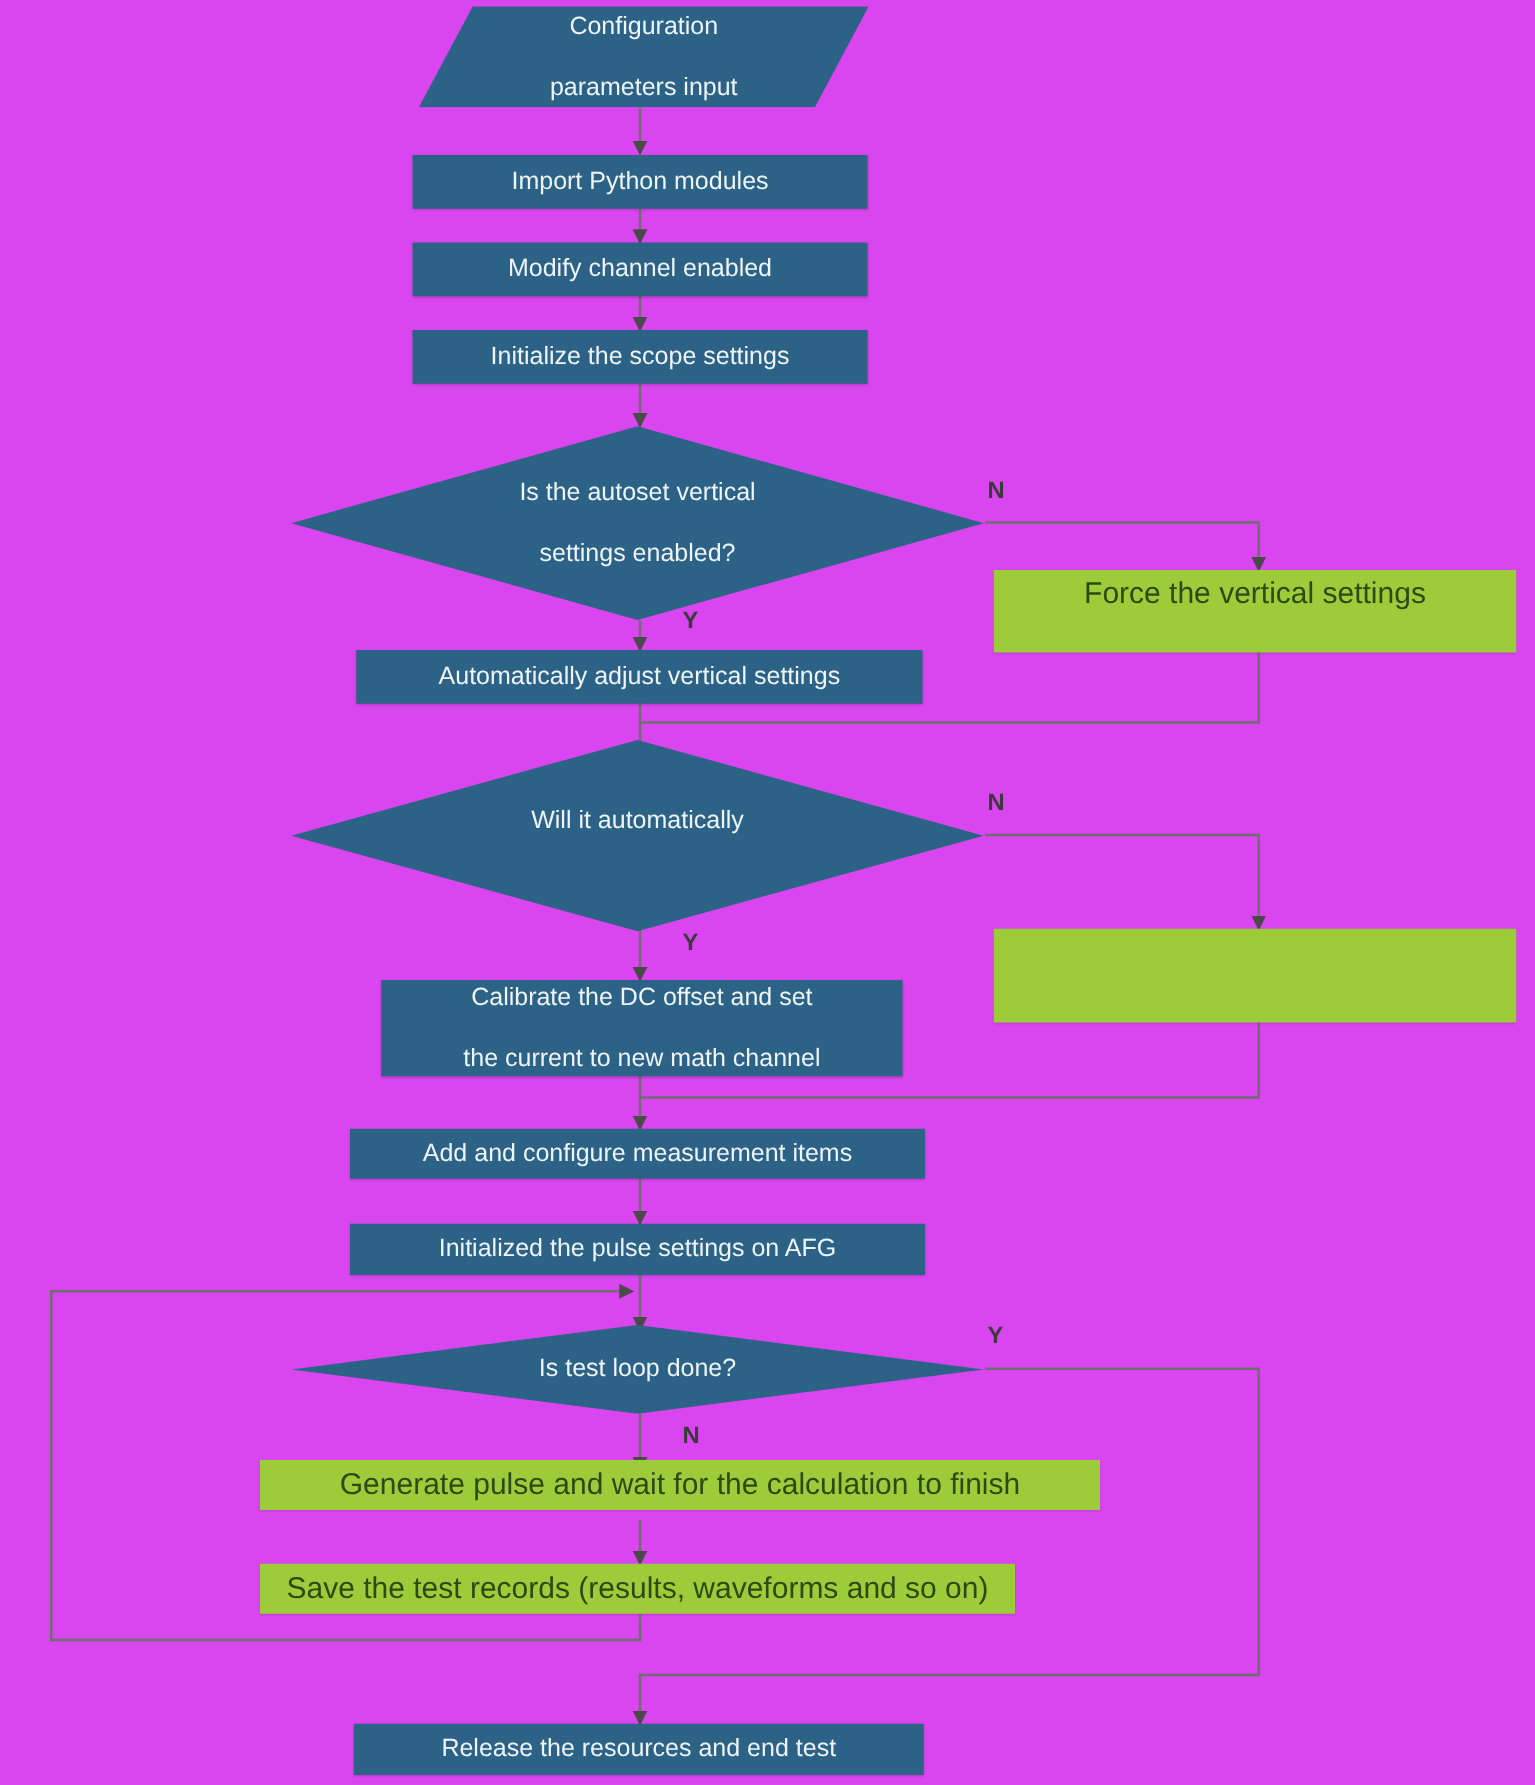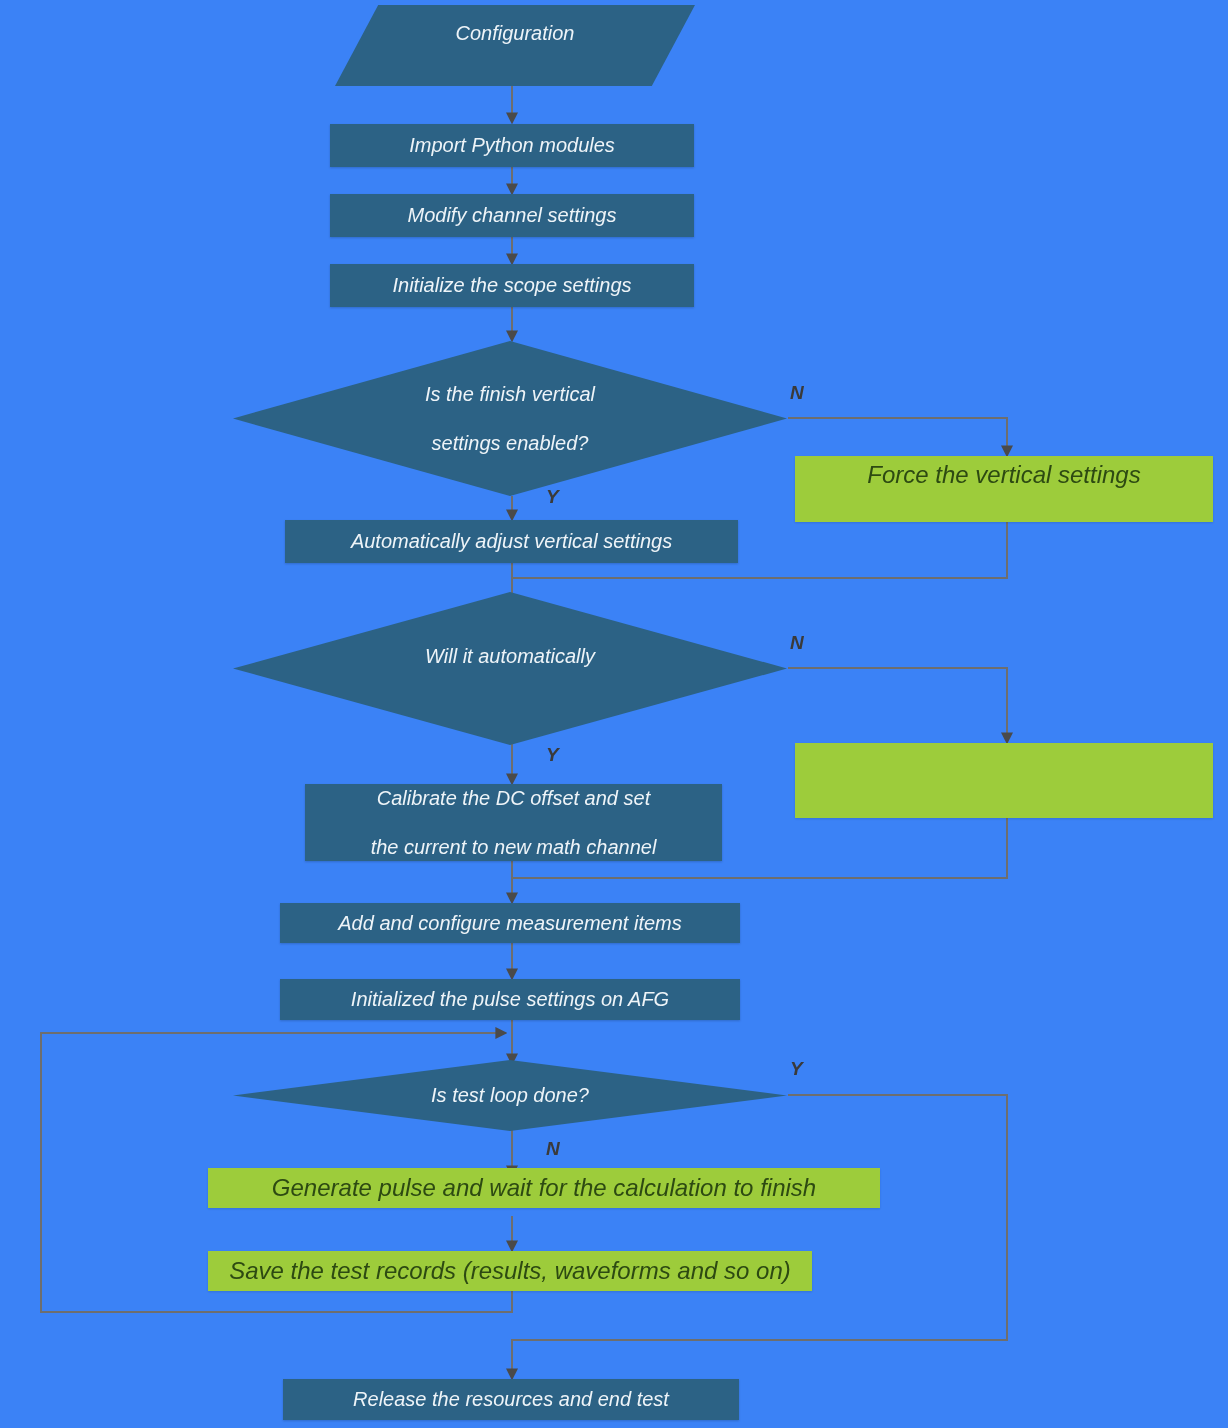--- a/index.html
+++ b/index.html
@@ -1,17 +1,17 @@
 <!DOCTYPE html>
 <html><head>
 <meta charset="utf-8">
 <style>
   html,body{margin:0;padding:0;background:#ffffff;}
   body{font-family:"Liberation Sans","DejaVu Sans",sans-serif;}
-  #canvas{position:relative;width:1228px;height:1428px;background:#3b82f6;overflow:hidden;font-style:italic;}
+  #canvas{position:relative;width:1228px;height:1428px;background:#d946ef;overflow:hidden;}
   svg#wires{position:absolute;left:0;top:0;width:1228px;height:1428px;pointer-events:none;}
 
   .node{position:absolute;box-sizing:border-box;display:flex;align-items:center;
         justify-content:center;text-align:center;line-height:1.22;}
   .node span{display:block;width:100%;padding:0 10px;box-sizing:border-box;}
 
   .blue{background:#2c6285;color:#eef4f8;font-size:20px;
         box-shadow:0 1px 2px rgba(0,0,0,.18);}
   .green{background:#9dcc3b;color:#2d4a12;font-size:24px;
          box-shadow:0 1px 2px rgba(0,0,0,.12);}
@@ -74,38 +74,38 @@
     </g>
 
     <g stroke="#6e6e6e" stroke-width="2" fill="none">
       <path d="M 1007 521 L 1007 578 L 512 578"></path>
       <path d="M 1007 818 L 1007 878 L 512 878"></path>
     </g>
   </svg>
 
   <div class="node para" style="left:335px;top:5px;width:360px;height:81px;">
     <div class="pshape"></div>
-    <span><span>Configuration</span><br></span>
+    <span><span>Configuration</span><br><span>parameters input</span></span>
   </div>
 
   <div class="node blue" style="left:330px;top:124px;width:364px;height:43px;">
     <span>Import Python modules</span>
   </div>
 
   <div class="node blue" style="left:330px;top:194px;width:364px;height:43px;">
-    <span>Modify channel settings</span>
+    <span>Modify channel enabled</span>
   </div>
 
   <div class="node blue" style="left:330px;top:264px;width:364px;height:43px;">
     <span>Initialize the scope settings</span>
   </div>
 
   <div class="node diamond" style="left:233px;top:341px;width:554px;height:155px;">
     <div class="dshape"></div>
-    <span><span>Is the finish vertical</span><br><span>settings enabled?</span></span>
+    <span><span>Is the autoset vertical</span><br><span>settings enabled?</span></span>
   </div>
 
   <div class="edge-label" style="left:790px;top:382px;"><span>N</span></div>
   <div class="edge-label" style="left:546px;top:486px;"><span>Y</span></div>
 
   <div class="node green" style="left:795px;top:456px;width:418px;height:66px;">
     <span><span>Force the vertical settings</span><br></span>
   </div>
 
   <div class="node blue" style="left:285px;top:520px;width:453px;height:43px;">

